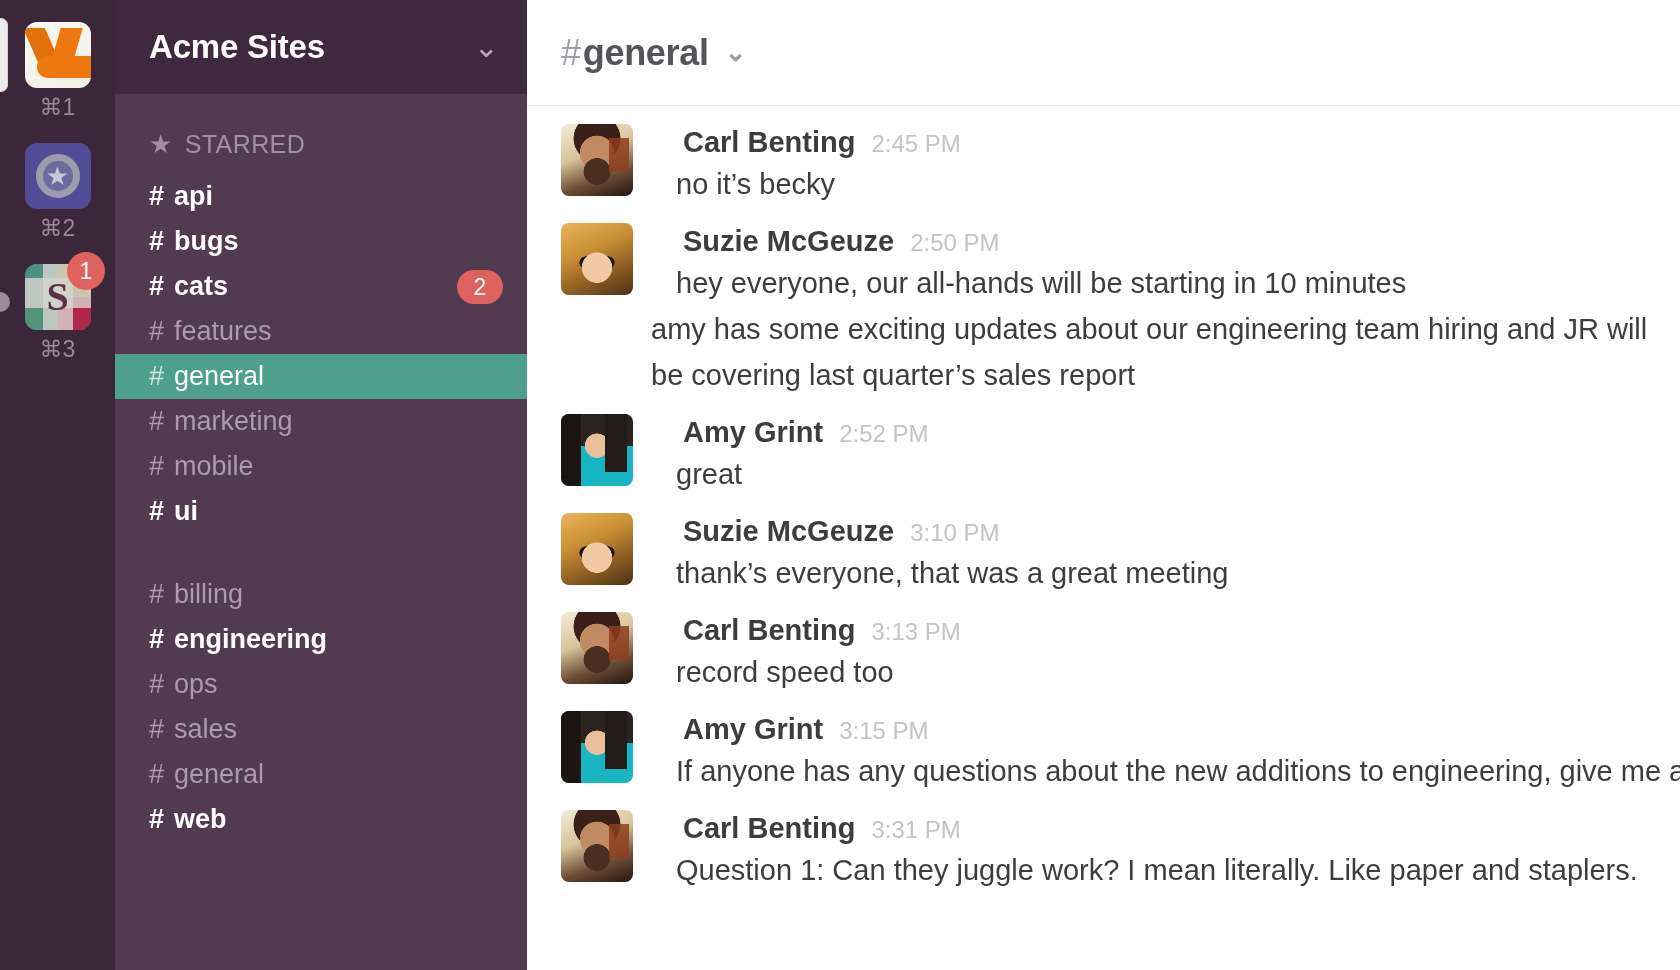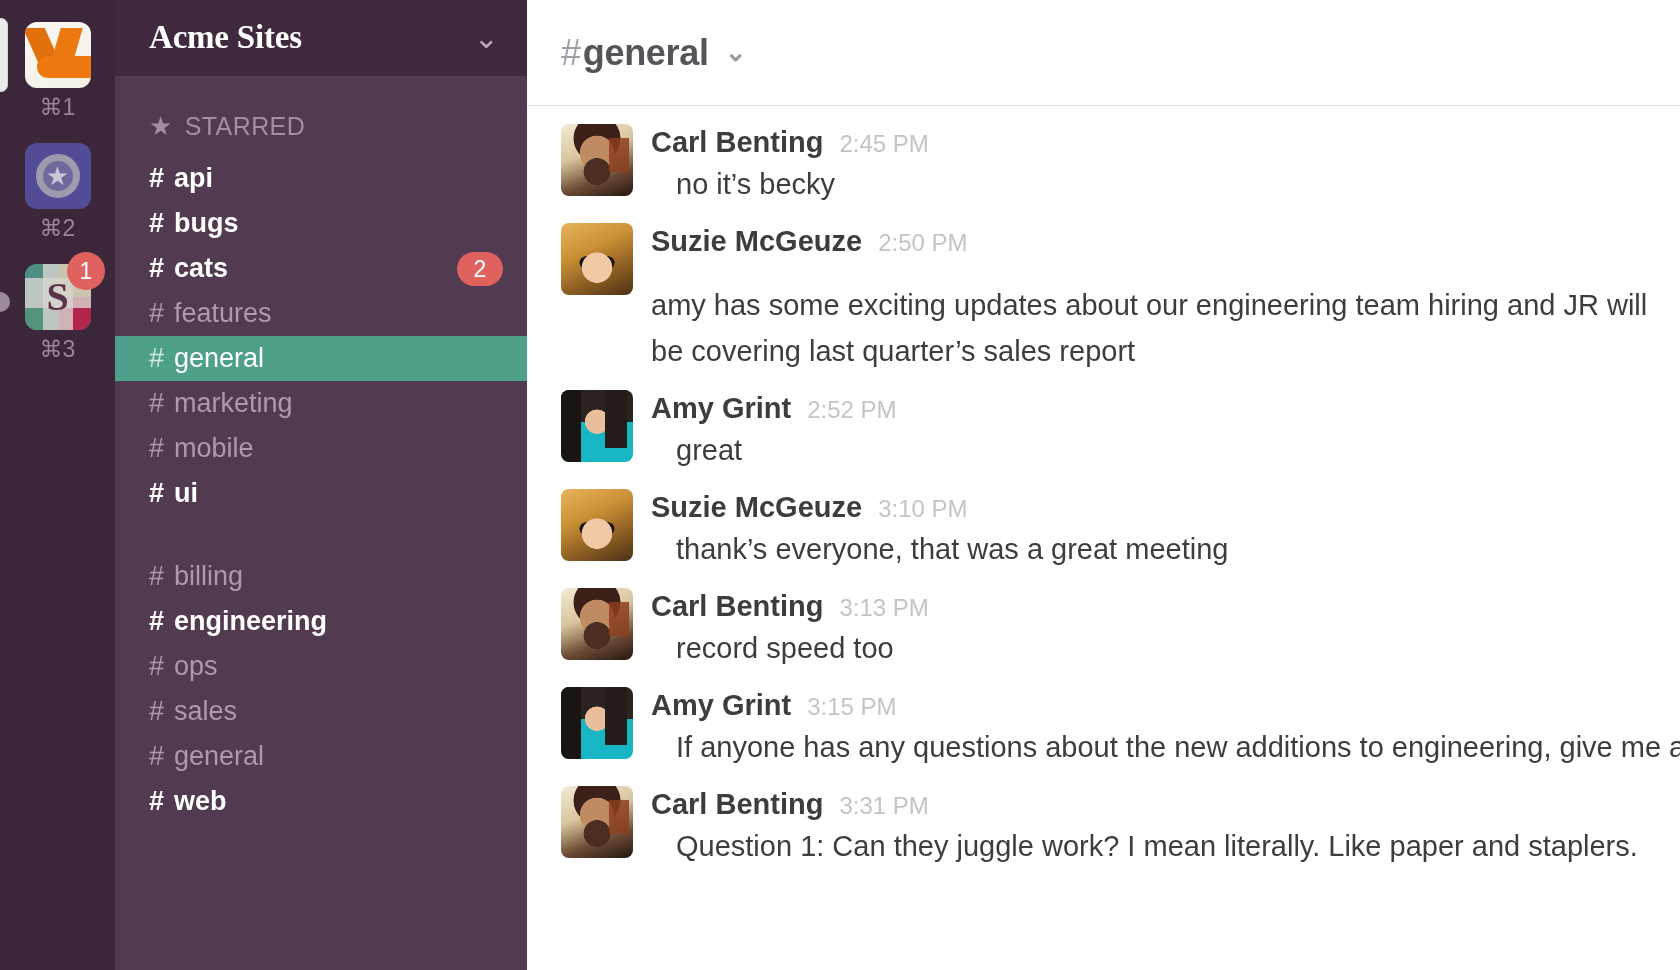--- a/index.html
+++ b/index.html
@@ -94,25 +94,24 @@
   }
   .tile-slack .s-letter {
     position: absolute; inset: 0; text-align: center;
     line-height: 66px; font-size: 40px; font-weight: 700;
     color: #5B3347; font-family: "Liberation Serif", serif;
   }
 
   
   #sidebar { width: 412px; flex: 0 0 412px; height: 970px; background: #523A50; }
   #sidebar-header {
-    height: 76px; background: #40293E;
+    height: 94px; background: #40293E;
     display: flex; align-items: center;
     padding: 0 28px 0 34px;
     border-bottom: 1px solid #38233610;
-    font-family: Liberation Serif, serif;
   }
   #team-name {
     color: #fff; font-size: 33px; font-weight: 700;
     letter-spacing: -0.2px; flex: 1;
     white-space: nowrap; overflow: hidden;
   }
   #team-chevron { color: #BBA9B9; font-size: 30px; line-height: 1; margin-left: 10px; }
   #channel-scroll { height: 794px; overflow: hidden; padding-top: 30px; background: #523A50; }
   .section-head {
     color: #A290A0; font-size: 25px; letter-spacing: .4px;
@@ -156,28 +155,28 @@
   #channel-title-chevron { color: #9A9AA2; font-size: 26px; margin-left: 16px; font-weight: 700; }
 
   #messages { flex: 1; overflow: hidden; padding: 18px 0 0 0; }
   .msg { display: flex; padding: 0 0 0 34px; margin-bottom: 16px; }
   .avatar {
     width: 72px; height: 72px; flex: 0 0 72px;
     border-radius: 8px; margin-right: 18px;
     overflow: hidden; position: relative; background: #ccc;
   }
   .msg-body { flex: 1; min-width: 0; padding-top: 2px; }
-  .msg-head { display: flex; align-items: baseline; white-space: nowrap; }
+  .msg-head { display: flex; align-items: baseline; white-space: nowrap; margin-left: 32px; }
   .author { font-size: 29px; font-weight: 700; color: #3D3D3D; }
   .time { font-size: 24px; color: #C4C4C8; margin-left: 16px; }
   .msg-text {
     font-size: 29px; color: #3D3D3D; line-height: 46px;
     white-space: nowrap; margin-top: 2px; margin-left: 25px;
   }
-  .msg-extra { font-size: 29px; color: #3D3D3D; line-height: 46px; margin-top: 24px; max-width: 1020px; }
+  .msg-extra { font-size: 29px; color: #3D3D3D; line-height: 46px; max-width: 1020px; }
 
   
   .av-carl { background:
      radial-gradient(circle at 50% 66%, #4A2E22 0 22%, rgba(0,0,0,0) 23%),
      radial-gradient(circle at 50% 40%, #C08A63 0 30%, rgba(0,0,0,0) 31%),
      radial-gradient(circle at 50% 20%, #3A2018 0 34%, rgba(0,0,0,0) 35%),
      linear-gradient(160deg,#F4EBD8 0%,#D8C49C 40%,#6B4A33 72%,#241712 100%); }
   .av-carl::after { content:""; position:absolute; right:4px; top:14px; width:20px; height:34px; background:#8C3E20; opacity:.85; }
   .av-suzie { background:
      radial-gradient(circle at 50% 62%, #F2C9A5 0 26%, rgba(0,0,0,0) 27%),
@@ -323,20 +322,21 @@
             <div class="msg-text">no it’s becky</div>
           </div>
         </div>
         <div class="msg">
           <div class="avatar av-suzie"></div>
           <div class="msg-body">
             <div class="msg-head">
               <span class="author">Suzie McGeuze</span>
               <span class="time">2:50 PM</span>
             </div>
+            <div class="msg-text">hey everyone, our all-hands will be starting in 10 minutes</div>
             <div class="msg-extra">amy has some exciting updates about our engineering team hiring and JR will be covering last quarter’s sales report</div>
           </div>
         </div>
         <div class="msg">
           <div class="avatar av-amy"></div>
           <div class="msg-body">
             <div class="msg-head">
               <span class="author">Amy Grint</span>
               <span class="time">2:52 PM</span>
             </div>

